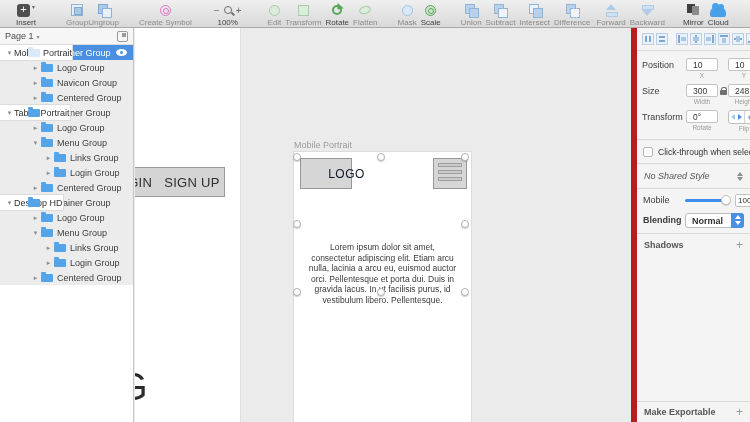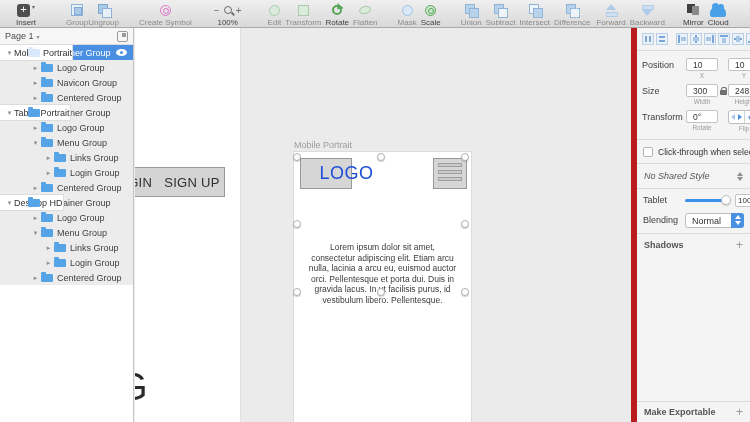--- a/index.html
+++ b/index.html
@@ -103,21 +103,21 @@
   .canvas { position:absolute; top:28px; left:135px; width:496px; bottom:0; background:#ebebeb; overflow:hidden; }
   .artboard { background:#fff; position:absolute; box-shadow:0 0 0 1px #dcdcdc; }
   .tablet { left:0; top:0; bottom:0; width:106px; overflow:hidden; box-shadow:none; border-right:1px solid #e0e0e0; }
   .login-box { position:absolute; left:-30px; top:139px; width:120px; height:30px; background:#d4d4d4; border:1px solid #9a9a9a; display:flex; align-items:center; justify-content:center; }
   .login-box span { font-size:13px; color:#2e2e2e; letter-spacing:.3px; }
   .login-box .gap { width:12px; }
   .big-letter { position:absolute; left:-17px; top:338px; font-size:38px; color:#2a2a2a; }
   .ab-label { position:absolute; left:159px; top:112px; font-size:9px; color:#9b9b9b; }
   .mobile { left:159px; top:124px; width:177px; height:270px; }
   .logo-box { position:absolute; left:6px; top:6px; width:52px; height:31px; background:#d6d6d6; border:1px solid #979797; display:flex; align-items:center; justify-content:center; }
-  .logo-box span { font-size:18px; color:#1d4ed8; letter-spacing:.5px;padding-left:41px; }
+  .logo-box span { font-size:12px; color:#0f172a; letter-spacing:.5px;padding-left:41px; }
   .navicon { position:absolute; left:139px; top:6px; width:34px; height:31px; background:#d6d6d6; border:1px solid #979797; padding-top:4px; }
   .navicon i { display:block; width:24px; height:4px; margin:0 auto 3px; background:#cbcbcb; border:1px solid #9e9e9e; }
   .heading { position:absolute; left:0; right:0; top:52px; text-align:center; font-size:19px; color:#1d1d1d; letter-spacing:.3px; }
   .body-text { position:absolute; left:13px; right:13px; top:90px; text-align:center; font-size:8.5px; line-height:10.5px; color:#3a3a3a; }
   .handle { position:absolute; width:8px; height:8px; background:#fff; border:1px solid #b2b2b2; border-radius:50%; box-shadow:0 1px 1px rgba(0,0,0,.18); }
   .h-tl{left:-1px;top:1px}.h-tm{left:83px;top:1px}.h-tr{left:167px;top:1px}
   .h-ml{left:-1px;top:68px}.h-mr{left:167px;top:68px}
   .h-bl{left:-1px;top:136px}.h-bm{left:83px;top:136px}.h-br{left:167px;top:136px}
 
   
@@ -157,21 +157,21 @@
   .ss-row { height:24px; display:flex; align-items:center; padding:0 7px; flex:none; }
   .ss-label { font-size:9px; font-style:italic; color:#555; flex:1; }
   .updown { display:flex; flex-direction:column; align-items:center; gap:1px; }
   .updown::before { content:""; border-left:3px solid transparent; border-right:3px solid transparent; border-bottom:4px solid #8e8e8e; }
   .updown::after { content:""; border-left:3px solid transparent; border-right:3px solid transparent; border-top:4px solid #8e8e8e; }
   .op-row { height:22px; display:flex; align-items:center; padding:0 6px; flex:none; }
   .op-label, .bl-label { width:42px; font-size:9px; color:#3c3c3c; flex:none; }
   .slider { position:relative; width:44px; height:3px; background:#3b8fe8; border-radius:2px; margin-right:6px; flex:none; }
   .knob { position:absolute; right:-2px; top:-3.5px; width:10px; height:10px; background:#fff; border:1px solid #bdbdbd; border-radius:50%; box-shadow:0 1px 1px rgba(0,0,0,.15); }
   .op-input { width:27px; height:13px; border:1px solid #c3c3c3; border-radius:2px; background:#fff; font-size:8px; padding-left:2px; color:#333; outline:none; font-family:"Liberation Sans",sans-serif; }
-  .bl-row { height:22px; display:flex; align-items:center; padding:0 6px 4px; flex:none; }
+  .bl-row { height:22px; display:flex; align-items:center; padding:0 6px 4px; flex:none;font-weight:bold; }
   .dropdown { position:relative; width:64px; height:15px; background:#fff; border:1px solid #bdbdbd; border-radius:3px; font-size:9px; color:#333; line-height:14px; padding-left:6px; }
   .dd-step { position:absolute; right:-1px; top:-1px; width:13px; height:15px; background:#4a90e2; border-radius:0 3px 3px 0; }
   .dd-step::before { content:""; position:absolute; left:3.5px; top:2.5px; border-left:3px solid transparent; border-right:3px solid transparent; border-bottom:4px solid #fff; }
   .dd-step::after { content:""; position:absolute; left:3.5px; bottom:2.5px; border-left:3px solid transparent; border-right:3px solid transparent; border-top:4px solid #fff; }
   .sec-row { height:21px; display:flex; align-items:center; padding:0 7px; flex:none; }
   .sec-label { font-size:9px; font-weight:bold; color:#565656; flex:1; }
   .plus { font-size:12px; color:#9a9a9a; }
   .spacer { flex:1; }
   .exp-row { height:20px; display:flex; align-items:center; padding:0 7px; flex:none; }
 </style>
@@ -499,21 +499,21 @@
     </div>
     <div class="divider"></div>
 
     <div class="ss-row">
       <span class="ss-label">No Shared Style</span>
       <span class="updown"></span>
     </div>
     <div class="divider"></div>
 
     <div class="op-row">
-      <span class="op-label">Tablet</span>
+      <span class="op-label">Mobile</span>
       <span class="slider">
           <span class="knob"></span>
         </span>
       <input class="op-input" value="100%" style="">
     </div>
     <div class="bl-row">
       <span class="bl-label">Blending</span>
       <span class="dropdown"><span>Normal</span><span class="dd-step"></span></span>
     </div>
     <div class="divider"></div>

